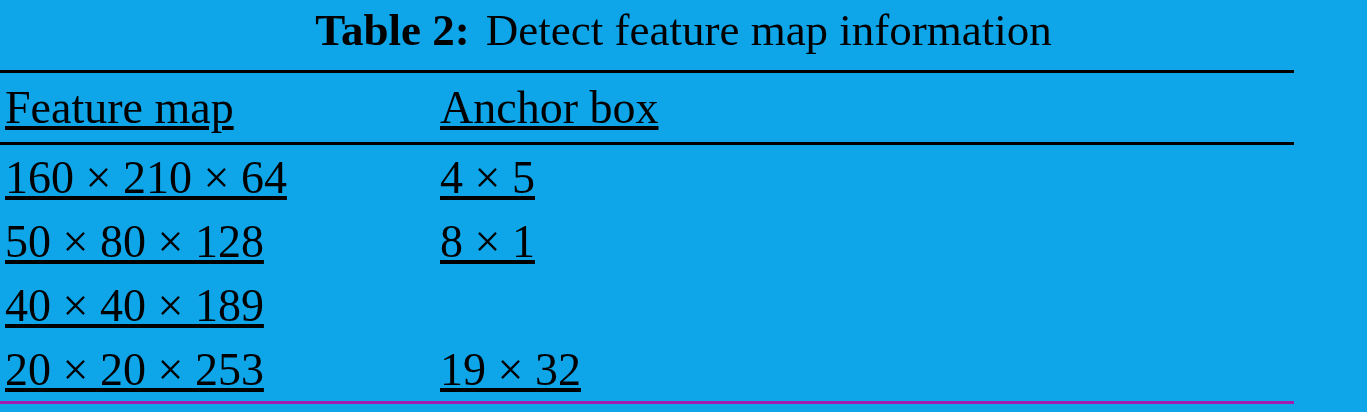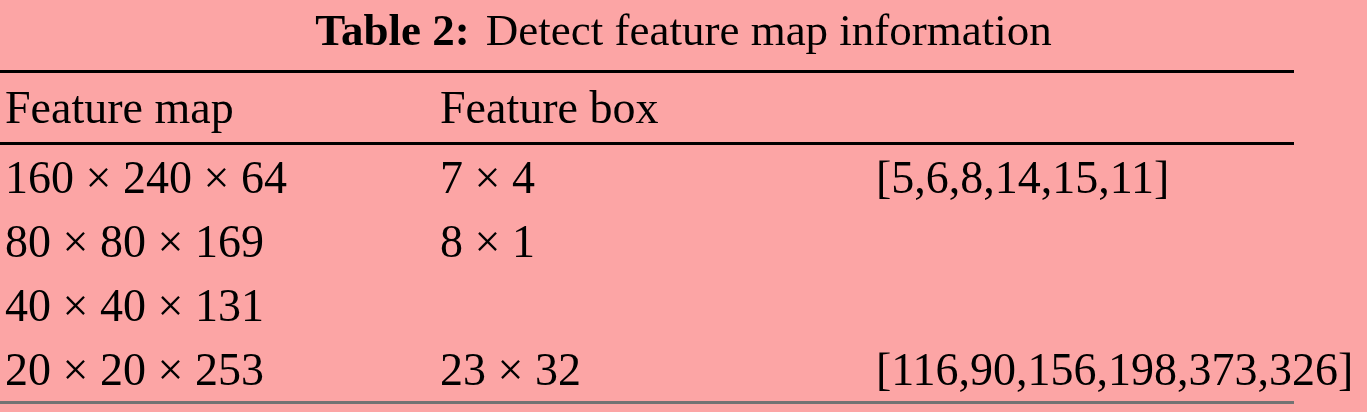--- a/index.html
+++ b/index.html
@@ -4,42 +4,43 @@
 <style>
   html, body {
     margin: 0;
     padding: 0;
     background: #ffffff;
   }
   .page {
     position: relative;
     width: 1367px;
     height: 412px;
-    background: #fca5a5;
+    background: #0ea5e9;
     color: #000000;
     font-family: "Liberation Serif", serif;
     overflow: hidden;
   }
   .caption {
     box-sizing: border-box;
     height: 70px;
     padding-top: 4px;
     text-align: center;
     font-size: 45px;
     white-space: nowrap;
   }
   .caption .label {
     font-weight: 700;
     margin-right: 16px;
   }
   .tbl {
     box-sizing: border-box;
     width: 1294px;
     border-top: 3px solid #000000;
-    border-bottom: 3px solid #737373;
+    border-bottom: 3px solid #a21caf;
+    text-decoration: underline;
   }
   .row {
     box-sizing: border-box;
     display: grid;
     grid-template-columns: 435px 436px 1fr;
     padding-left: 5px;
     font-size: 46px;
     align-items: center;
     white-space: nowrap;
   }
@@ -60,39 +61,37 @@
 <div class="page">
 
   <div class="caption">
     <span class="label">Table 2:</span><span>Detect feature map information</span>
   </div>
 
   <div class="tbl">
 
     <div class="row head">
       <div class="cell">Feature map</div>
-      <div class="cell">Feature box</div>
+      <div class="cell">Anchor box</div>
     </div>
 
     <div class="row body">
-      <div class="cell">160 × 240 × 64</div>
-      <div class="cell">7 × 4</div>
-      <div class="cell">[5,6,8,14,15,11]</div>
+      <div class="cell">160 × 210 × 64</div>
+      <div class="cell">4 × 5</div>
     </div>
 
     <div class="row body">
-      <div class="cell">80 × 80 × 169</div>
+      <div class="cell">50 × 80 × 128</div>
       <div class="cell">8 × 1</div>
     </div>
 
     <div class="row body">
-      <div class="cell">40 × 40 × 131</div>
+      <div class="cell">40 × 40 × 189</div>
     </div>
 
     <div class="row body">
       <div class="cell">20 × 20 × 253</div>
-      <div class="cell">23 × 32</div>
-      <div class="cell">[116,90,156,198,373,326]</div>
+      <div class="cell">19 × 32</div>
     </div>
 
   </div>
 
 </div>
 
 </body></html>

